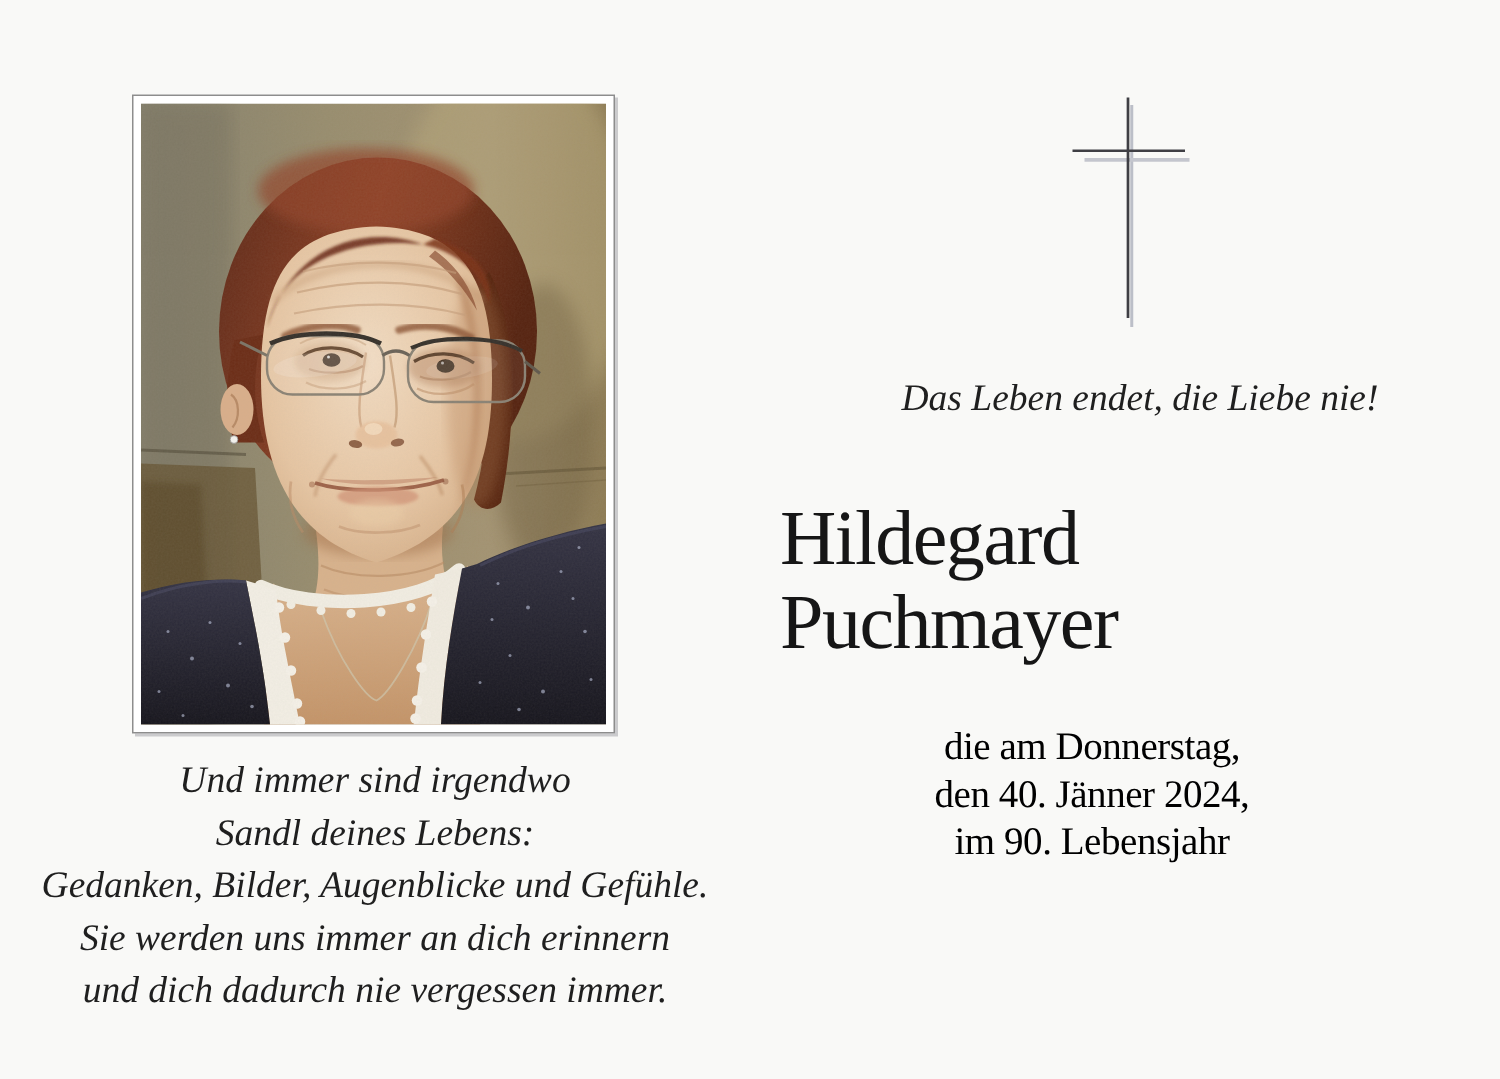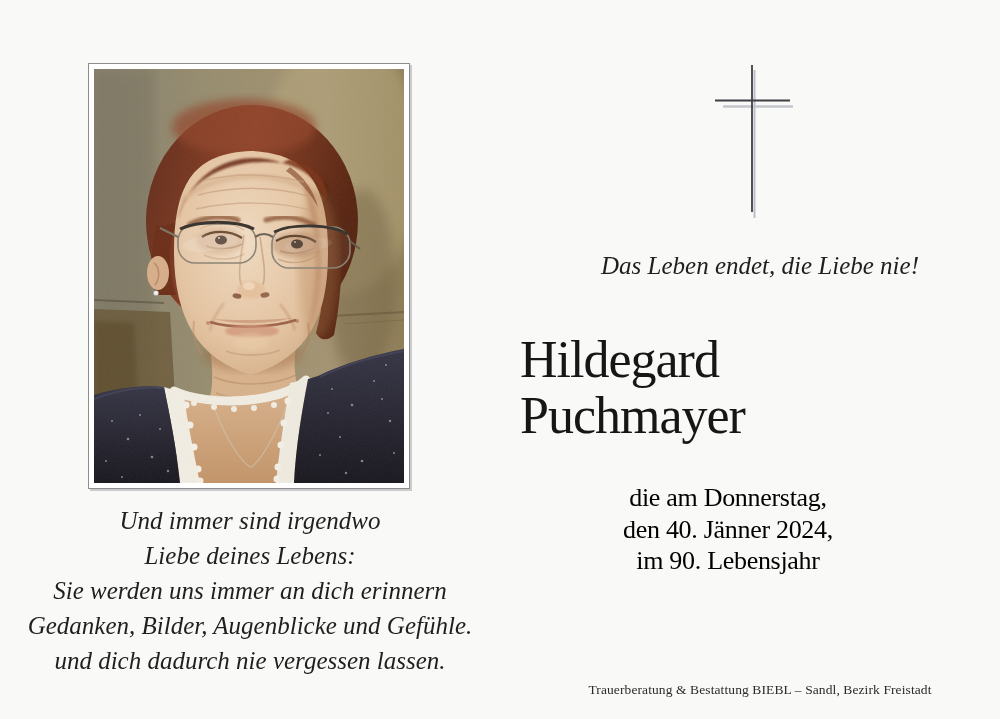--- a/index.html
+++ b/index.html
@@ -233,24 +233,24 @@
           <circle cx="226" cy="386" r="1"></circle>
           <circle cx="292" cy="296" r="1"></circle>
       </g>
 
       <rect width="310" height="414" filter="url(#grainF)" opacity="0.45"></rect>
     </svg>
   </div>
 
   <div class="poem">
     <span>Und immer sind irgendwo</span>
-    <span>Liebe deines Lebens:</span>
+    <span>Sandl deines Lebens:</span>
+    <span>Gedanken, Bilder, Augenblicke und Gefühle.</span>
     <span>Sie werden uns immer an dich erinnern</span>
-    <span>Gedanken, Bilder, Augenblicke und Gefühle.</span>
-    <span>und dich dadurch nie vergessen lassen.</span>
+    <span>und dich dadurch nie vergessen immer.</span>
   </div>
 
   <div class="cross-wrap">
     <svg width="130" height="165" viewBox="0 0 130 165" xmlns="http://www.w3.org/2000/svg">
       <line x1="64.5" y1="12" x2="64.5" y2="160" stroke="#bcbfc8" stroke-width="2"></line>
       <line x1="33" y1="48.5" x2="103" y2="48.5" stroke="#c4c6ce" stroke-width="2.5"></line>
       <line x1="62" y1="7" x2="62" y2="154" stroke="#3f3f44" stroke-width="1.8"></line>
       <line x1="25" y1="42.5" x2="100" y2="42.5" stroke="#3f3f44" stroke-width="1.8"></line>
     </svg>
   </div>
@@ -261,15 +261,14 @@
     <span>Hildegard</span>
     <span>Puchmayer</span>
   </div>
 
   <div class="passing">
     <span>die am Donnerstag,</span>
     <span>den 40. Jänner 2024,</span>
     <span>im 90. Lebensjahr</span>
   </div>
 
-  <div class="footer-line">Trauerberatung &amp; Bestattung BIEBL – Sandl, Bezirk Freistadt</div>
 
 </div>
 
 </body></html>

